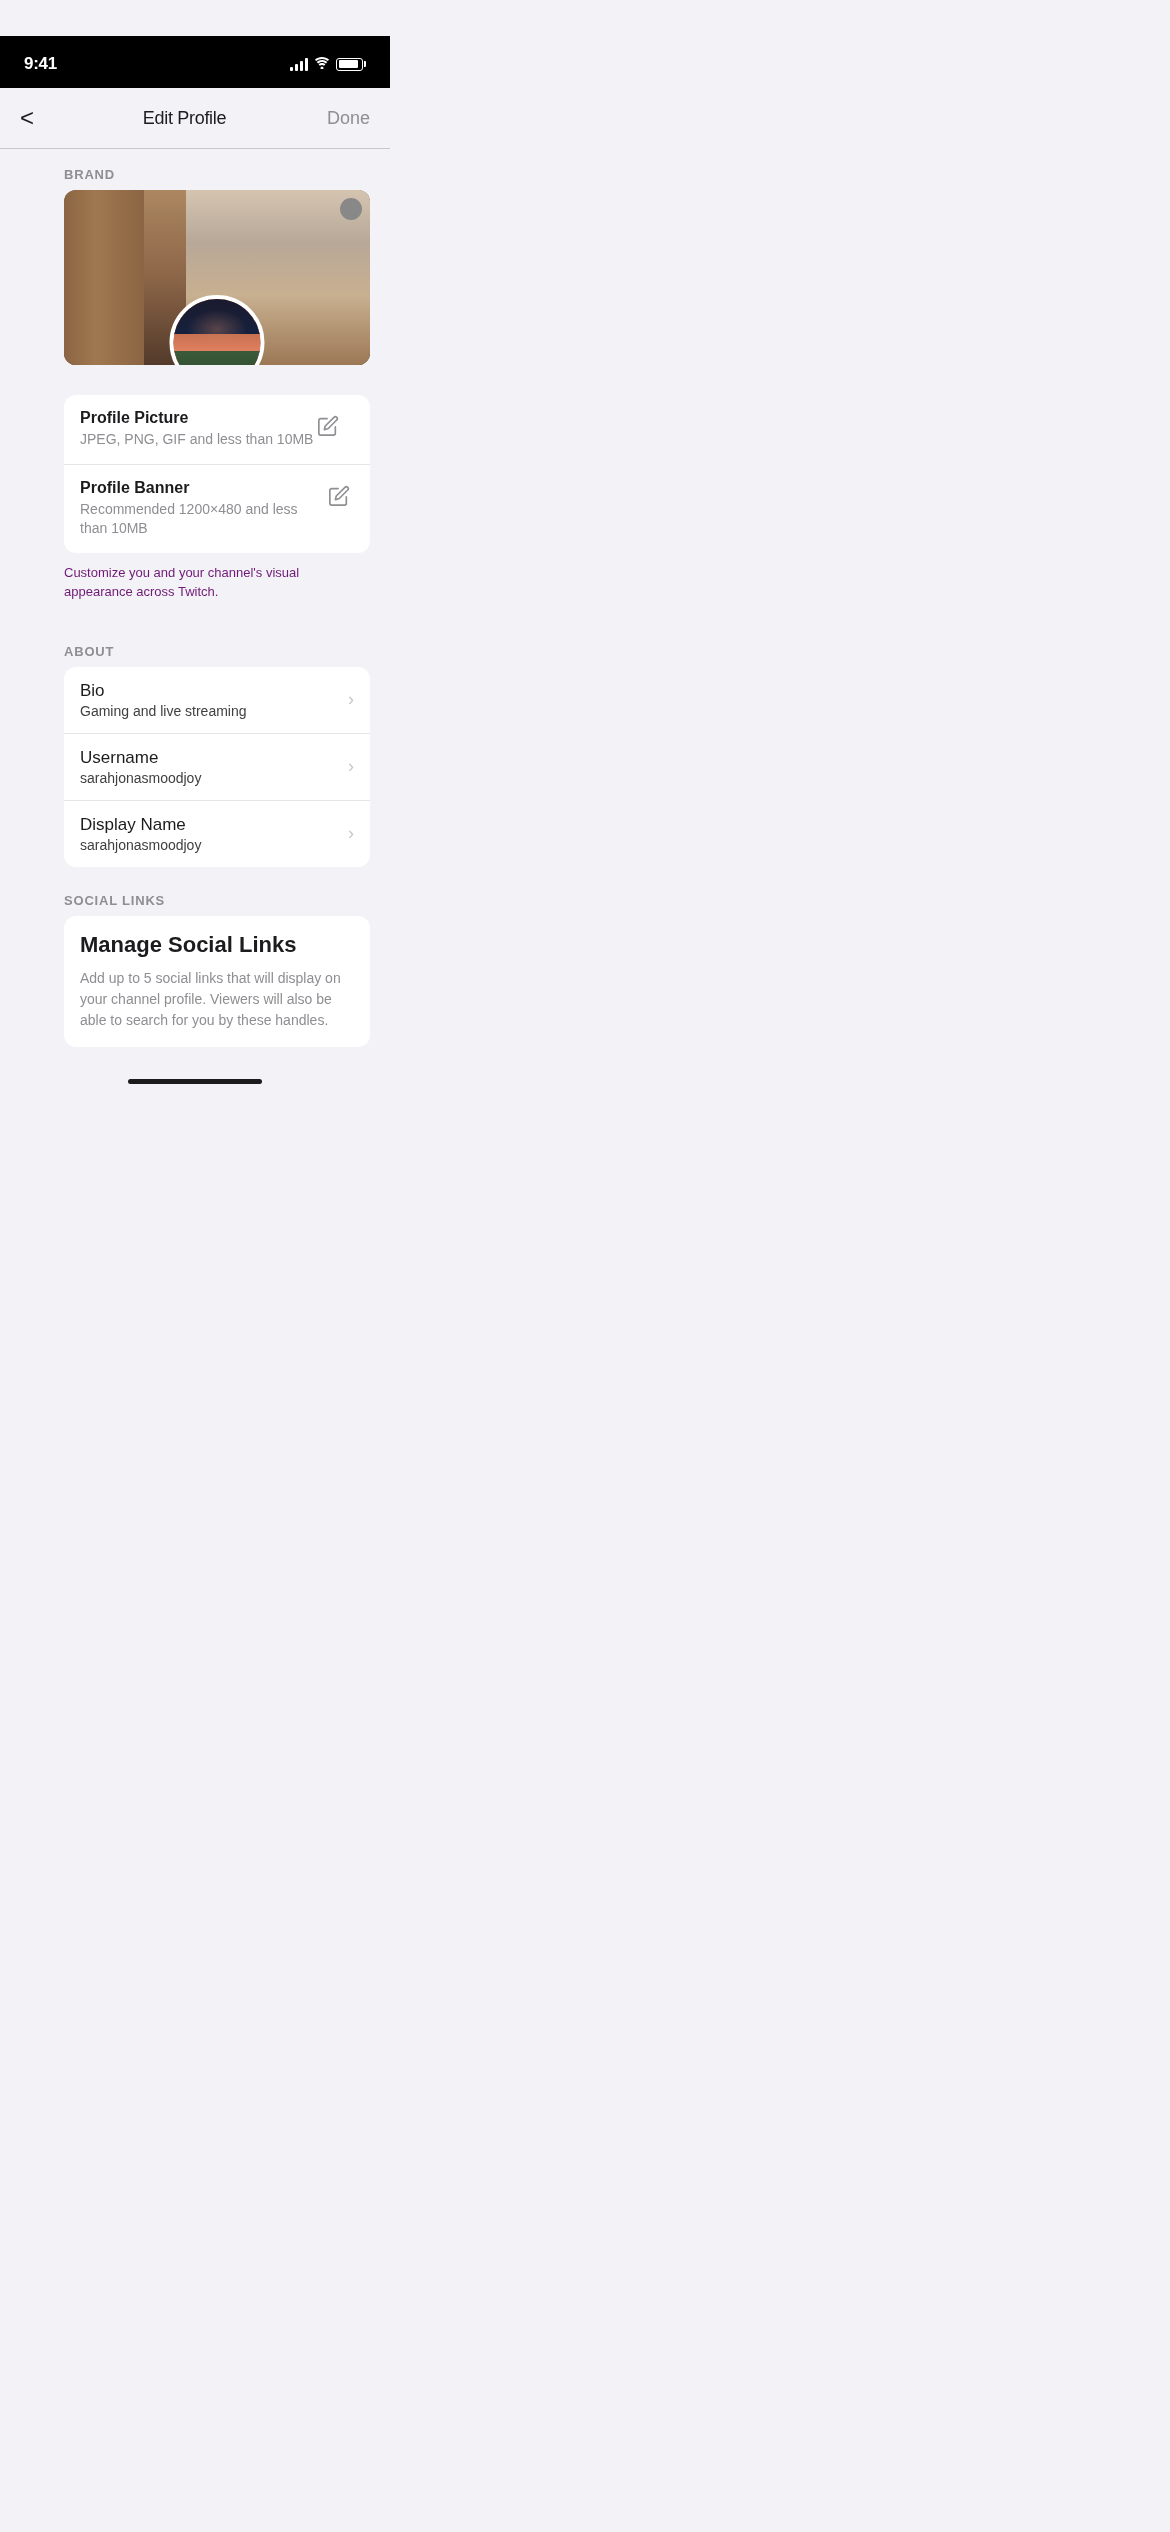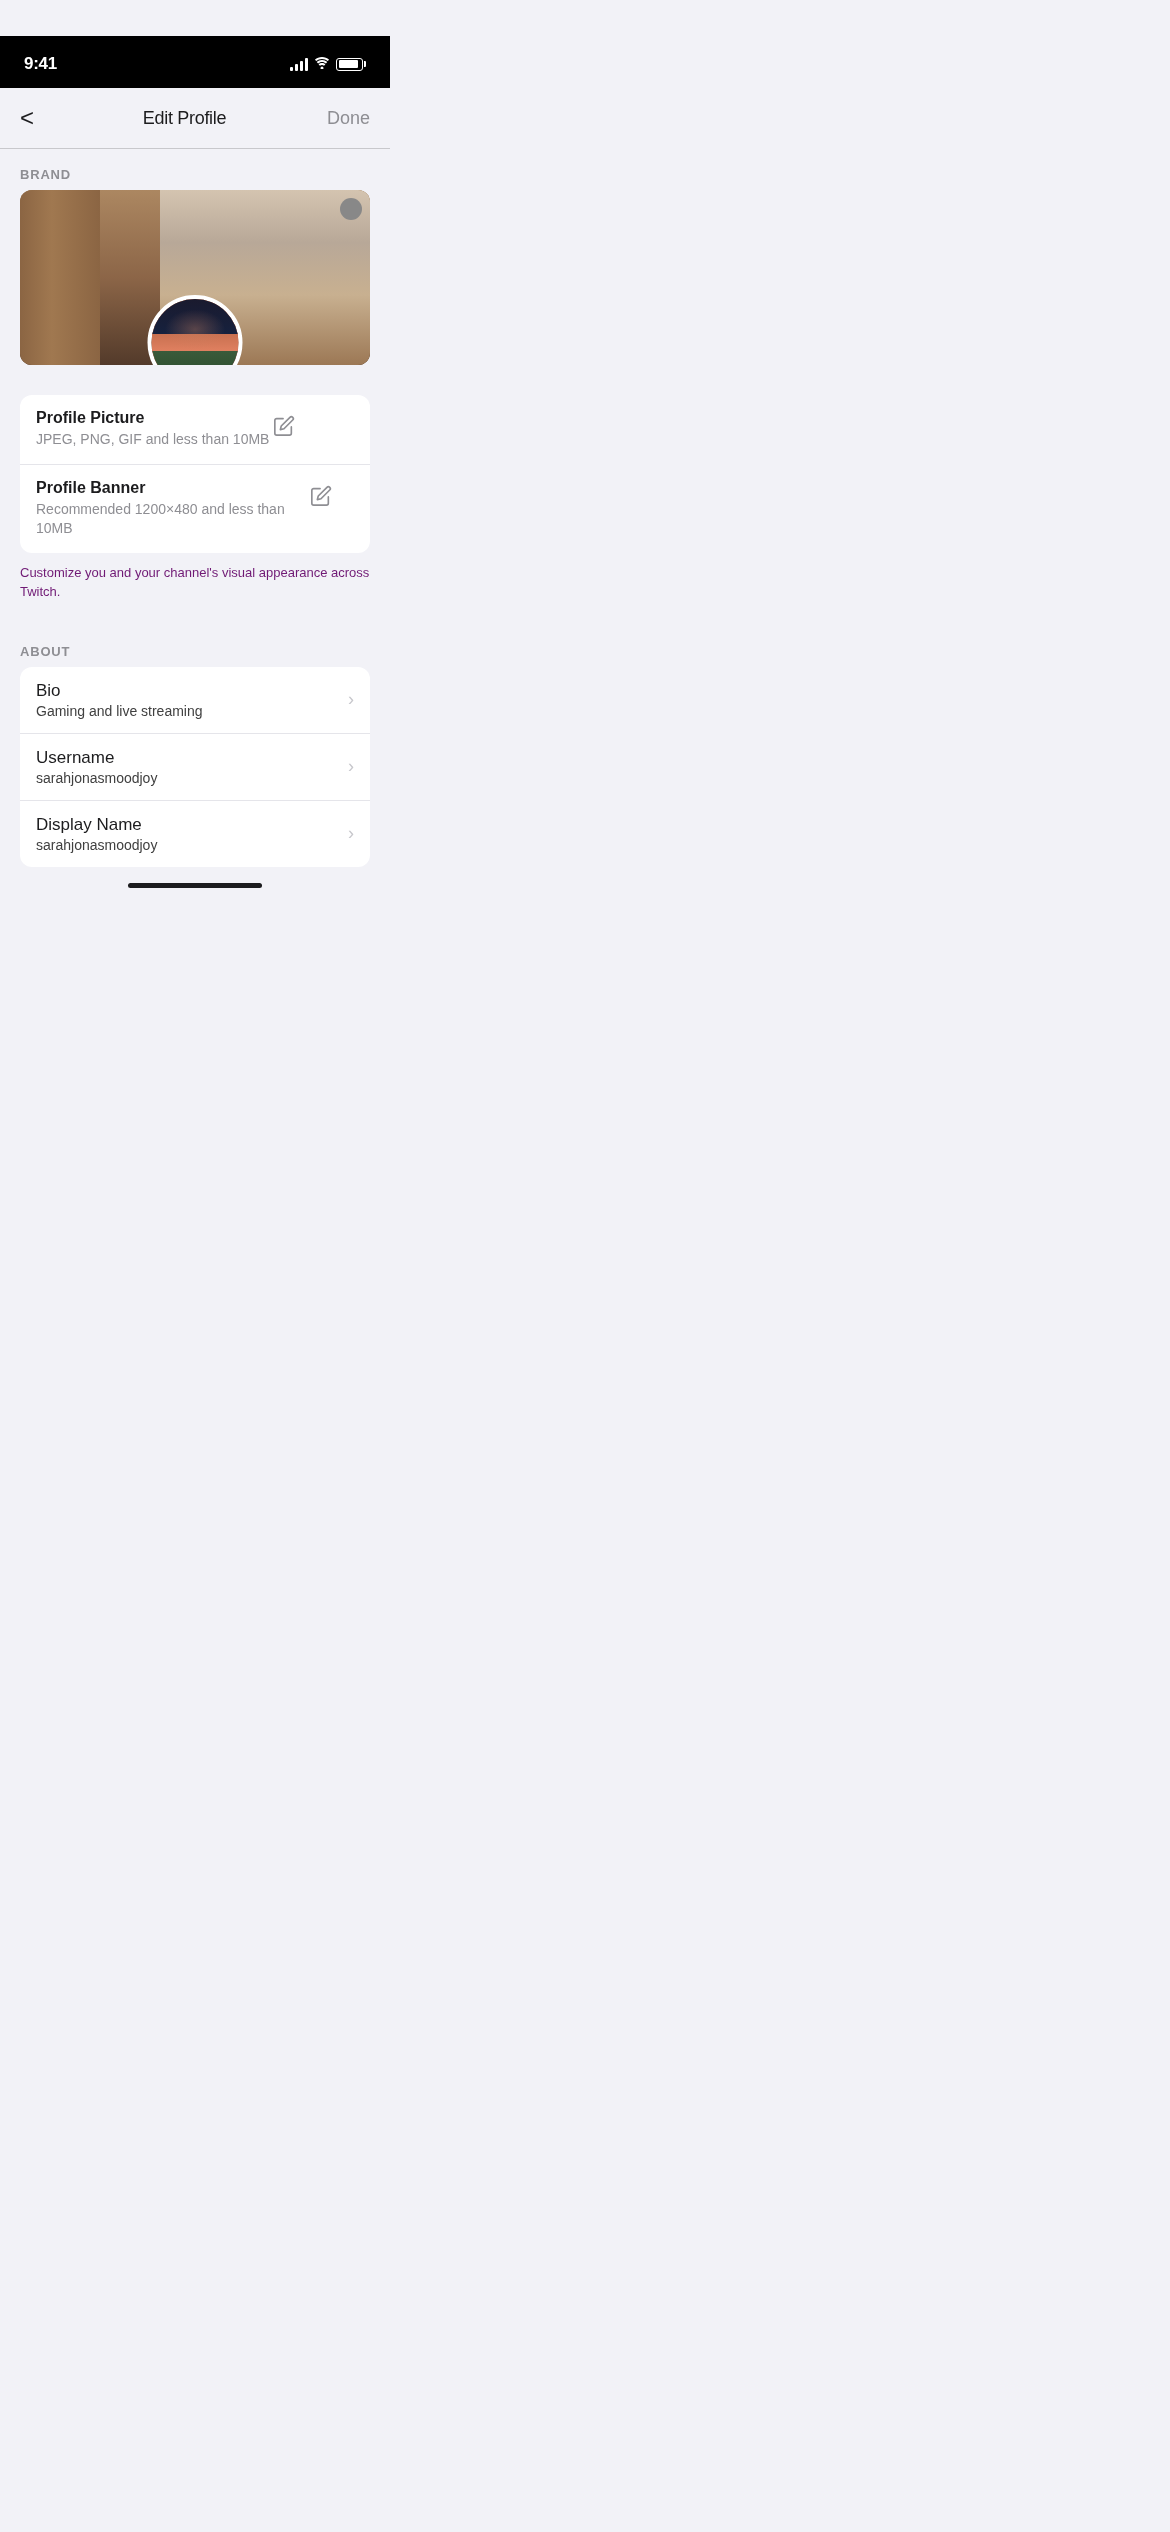--- a/index.html
+++ b/index.html
@@ -119,20 +119,21 @@
     .nav-done {
       color: #8e8e93;
       font-size: 18px;
       font-weight: 400;
       cursor: pointer;
     }
 
     
     .content {
       background: #f2f2f7;
+      padding-left: 44px;
     }
 
     
     .section-label {
       padding: 18px 20px 8px;
       font-size: 13px;
       font-weight: 600;
       color: #8e8e93;
       letter-spacing: 0.8px;
       text-transform: uppercase;
@@ -460,18 +461,25 @@
         <div class="about-card-left">
           <h3>Display Name</h3>
           <p>sarahjonasmoodjoy</p>
         </div>
         <span class="chevron-right">›</span>
       </div>
 
     </div>
   </div>
 
+  <div class="social-section">
+    <div class="section-label">SOCIAL LINKS</div>
+    <div class="social-card">
+      <h3>Manage Social Links</h3>
+      <p>Add up to 5 social links that will display on your channel profile. Viewers will also be able to search for you by these handles.</p>
+    </div>
+  </div>
 
 </div>
 
 <div class="home-indicator">
   <div class="home-bar"></div>
 </div>
 
 </body></html>

